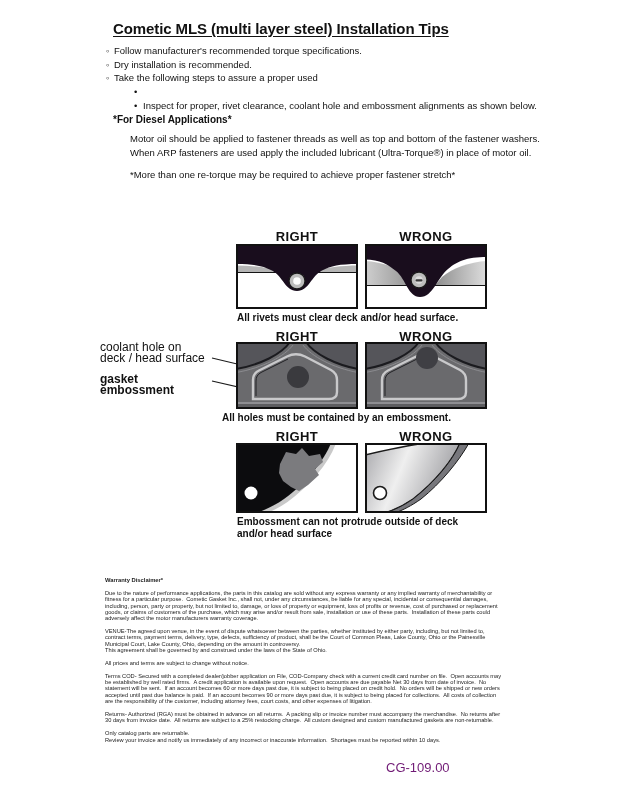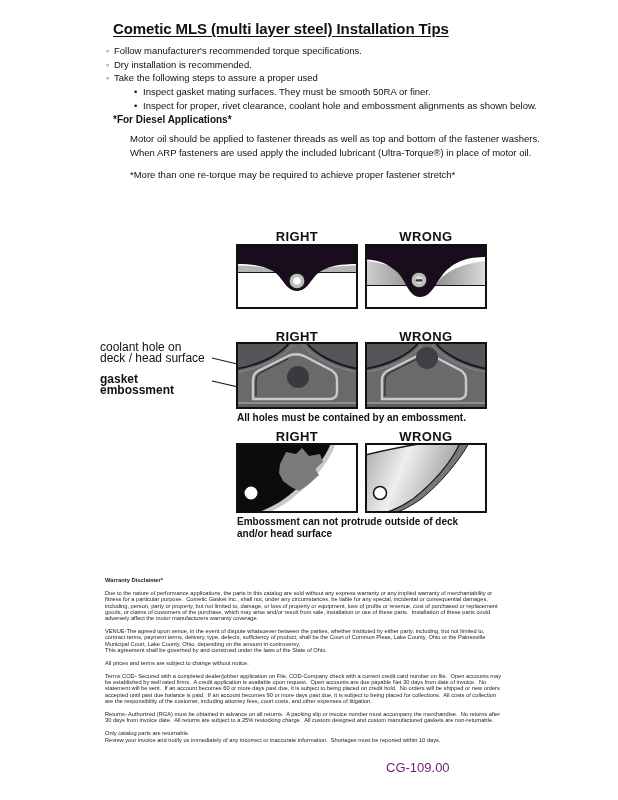--- a/index.html
+++ b/index.html
@@ -53,21 +53,20 @@
     <div class="brow">
         <span class="glyph">◦</span>
         <span>Dry installation is recommended.</span>
       </div>
     <div class="brow">
         <span class="glyph">◦</span>
         <span>Take the following steps to assure a proper used</span>
       </div>
     <div class="brow sub">
         <span class="glyph">•</span>
-        <span>Inspect gasket mating surfaces.  They must be smooth 50RA or finer.</span>
       </div>
     <div class="brow sub">
         <span class="glyph">•</span>
         <span>Inspect for proper, rivet clearance, coolant hole and embossment alignments as shown below.</span>
       </div>
   </div>
 
   <div class="abs diesel">
     <h2>*For Diesel Applications*</h2>
     <p class="pre">Motor oil should be applied to fastener threads as well as top and bottom of the fastener washers.
@@ -106,20 +105,21 @@
       <path d="M0,17 C18,18 34,24 45,33 L52,41.5 L0,41.5 Z" fill="url(#w1)"></path>
       <path d="M122,17 C104,18 88,24 77,33 L70,41.5 L122,41.5 Z" fill="url(#w2)"></path>
       <line x1="0" y1="41.5" x2="122" y2="41.5" stroke="#141414" stroke-width="1.2"></line>
       <path d="M0,0 H122 V13 C101,13 92,17.5 83,25 C72,34 68,53 55,53 C43,53 41,35 31,27 C23,20.5 15,15.5 0,15.5 Z" fill="#190d1d"></path>
       <circle cx="54" cy="36" r="8" fill="#bdbdbd" stroke="#1a1a1a" stroke-width="1.3"></circle>
       <circle cx="54" cy="36" r="3.8" fill="#dcdcdc"></circle>
       <rect x="50.5" y="35.2" width="7" height="2.2" rx="1" fill="#3a3a3a"></rect>
       <rect x="1" y="1" width="120" height="63" fill="none" stroke="#111" stroke-width="2"></rect>
     </svg>
   </div>
+  <div class="abs fig-caption" style="left:237px;top:312px;">All rivets must clear deck and/or head surface.</div>
 
   <div class="abs fig-header" style="left:236px;top:329px;">RIGHT</div>
   <div class="abs fig-header" style="left:365px;top:329px;">WRONG</div>
 
   <div class="abs ann-label preline" style="left:100px;top:342px;">coolant hole on
 deck / head surface</div>
   <div class="abs ann-label" style="left:100px;top:374px;font-weight:bold;">gasket embossment</div>
 
   <svg class="abs" style="left:208px;top:348px;" width="100" height="50" viewBox="0 0 100 50">
     <line x1="4" y1="10" x2="88" y2="30" stroke="#1a1a1a" stroke-width="1.1"></line>
@@ -153,21 +153,21 @@
       <path d="M57,3 C49,14 27,26 0,30.5" fill="none" stroke="#8b8b8f" stroke-width="1"></path>
       <path d="M67,3 C75,14 97,26 122,30.5" fill="none" stroke="#8b8b8f" stroke-width="1"></path>
       <path d="M17,57 V38 C17,33.5 19,30.5 23,28.5 L51,14.5 C57,11.5 63,11.5 69,14.5 L95,28 C99.5,30.5 101,34 101,38 V50 C101,55 98,57 93,57 L17,57 Z" fill="none" stroke="#c9c9cb" stroke-width="2.4"></path>
       <path d="M20,54 V39 C20,35 21.5,32.5 25,30.5 L52,17" fill="none" stroke="#222226" stroke-width="1"></path>
       <circle cx="62" cy="16" r="11" fill="#3f3f44"></circle>
       <line x1="0" y1="61" x2="122" y2="61" stroke="#9b9b9f" stroke-width="1.4"></line>
       <rect x="0" y="62" width="122" height="5" fill="#5d5d60"></rect>
       <rect x="1" y="1" width="120" height="65" fill="none" stroke="#111" stroke-width="2"></rect>
     </svg>
   </div>
-  <div class="abs fig-caption" style="left:237px;top:412px;">All holes must be contained by an embossment.</div>
+  <div class="abs fig-caption" style="left:222px;top:412px;">All holes must be contained by an embossment.</div>
 
   <div class="abs fig-header" style="left:236px;top:429px;">RIGHT</div>
   <div class="abs fig-header" style="left:365px;top:429px;">WRONG</div>
 
   <div class="abs fig-box" style="left:236px;top:443px;">
     <svg width="122" height="70" viewBox="0 0 122 70">
       <rect width="122" height="70" fill="#fff"></rect>
       <path d="M97,1 C90,19 72,41 50,57 C40,64 31,68 22,70" fill="none" stroke="#c9c9c9" stroke-width="5"></path>
       <path d="M0,0 H95 C88,18 70,40 48,56 C38,63 29,67 20,70 L0,70 Z" fill="#0c0c0e"></path>
       <path d="M44,21 L50,9 L60,11 L66,5 L73,13 L84,11 L87,19 L79,26 L83,32 L72,42 L63,48 L55,44 L47,38 L43,30 Z" fill="#7b7b7e"></path>

